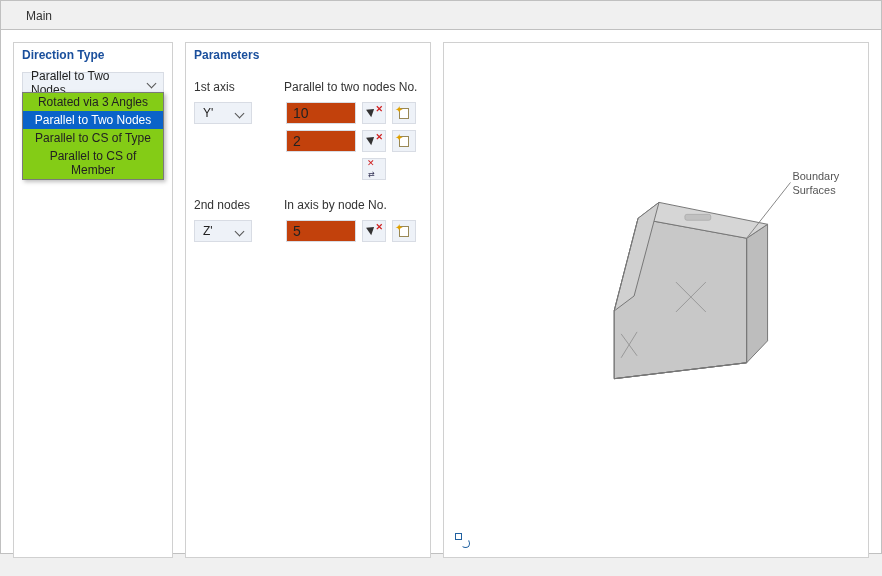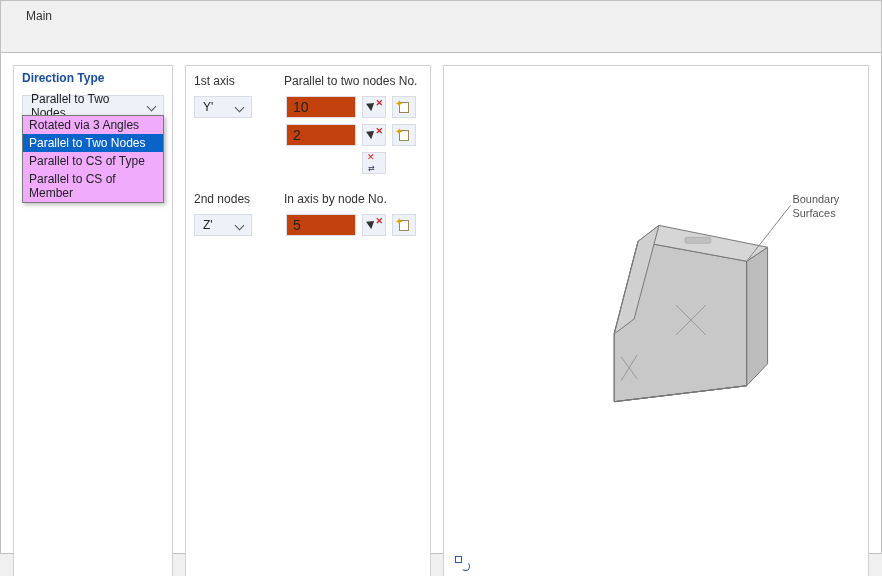--- a/index.html
+++ b/index.html
@@ -43,21 +43,20 @@
     position: absolute;
     top: 28px;
     left: 0;
     right: 0;
     bottom: 0;
     background: #fff;
     border-top: 1px solid #c0c0c0;
     display: flex;
     padding: 12px 12px 20px 12px;
     gap: 12px;
-    margin-top: 23px;
   }
   .panel {
     border: 1px solid #d0d0d0;
     background: #fff;
     position: relative;
   }
   .panel-left {
     width: 160px;
     height: 516px;
     flex-shrink: 0;
@@ -102,24 +101,25 @@
     width: 6px; height: 6px;
     border-right: 1px solid #555;
     border-bottom: 1px solid #555;
     transform: rotate(45deg);
   }
   .dropdown-list {
     position: absolute;
     top: 49px;
     left: 8px;
     right: 8px;
-    background: #f0abfc;
+    background: #84cc16;
     border: 1px solid #7a7a7a;
     box-shadow: 2px 2px 4px rgba(0,0,0,0.25);
     z-index: 20;
+    text-align: center;
   }
   .dd-item {
     font-size: 12px;
     padding: 2px 6px;
     color: #222;
     cursor: default;
   }
   .dd-item.selected {
     background: #0a63c9;
     color: #fff;
@@ -295,20 +295,21 @@
       </div>
       <div class="dropdown-list">
         <div class="dd-item">Rotated via 3 Angles</div>
         <div class="dd-item selected">Parallel to Two Nodes</div>
         <div class="dd-item">Parallel to CS of Type</div>
         <div class="dd-item">Parallel to CS of Member</div>
       </div>
     </div>
 
     <div class="panel panel-mid">
+      <div class="panel-title">Parameters</div>
       <div class="param-body">
 
         <div class="col-labels">
           <div class="axis-col label">1st axis</div>
           <div class="node-col label" style="margin-left:28px;">Parallel to two nodes No.</div>
         </div>
 
         <div class="param-row">
           <div class="small-select">
             <span>Y'</span>

